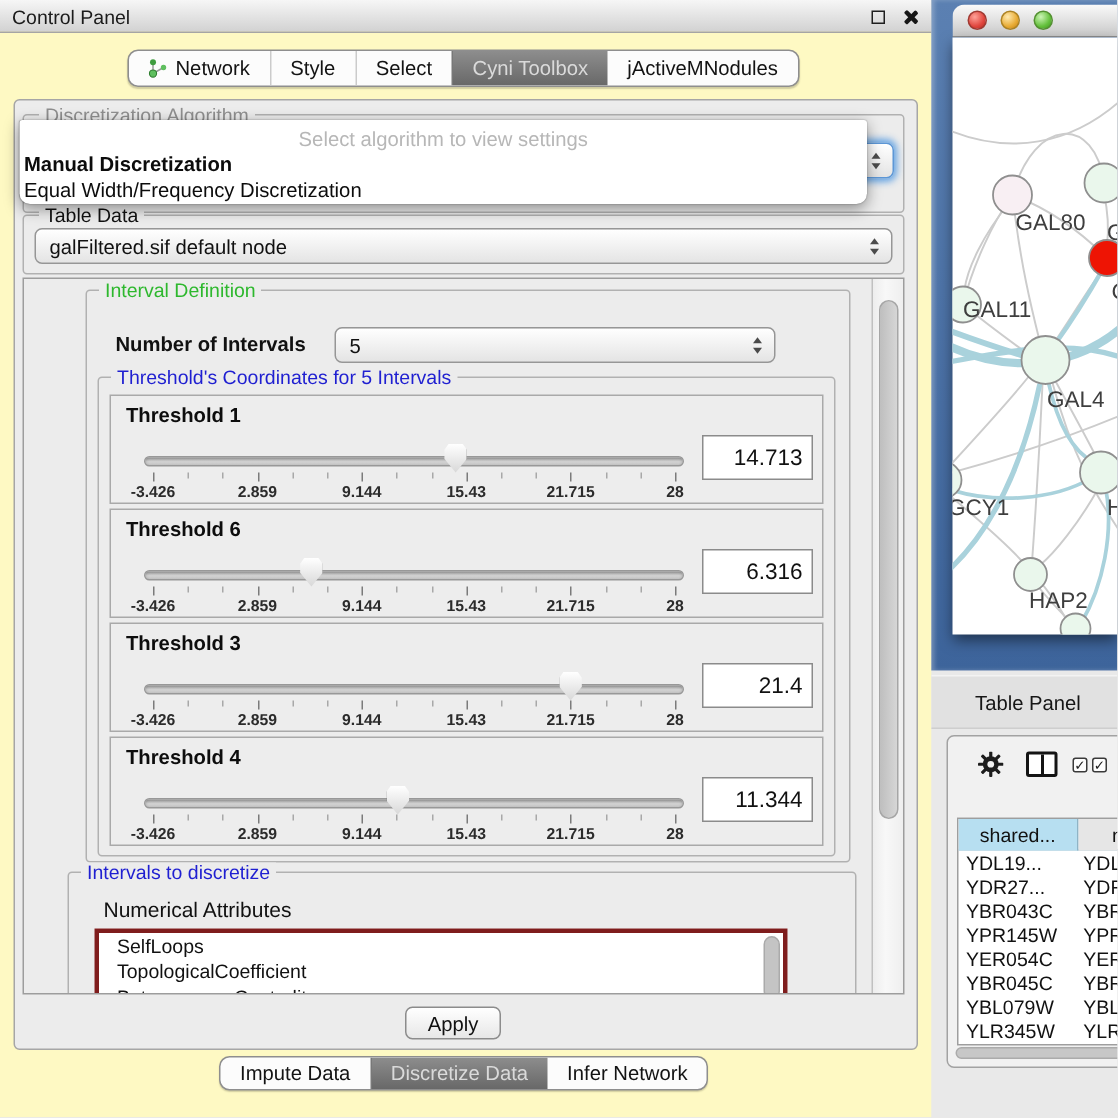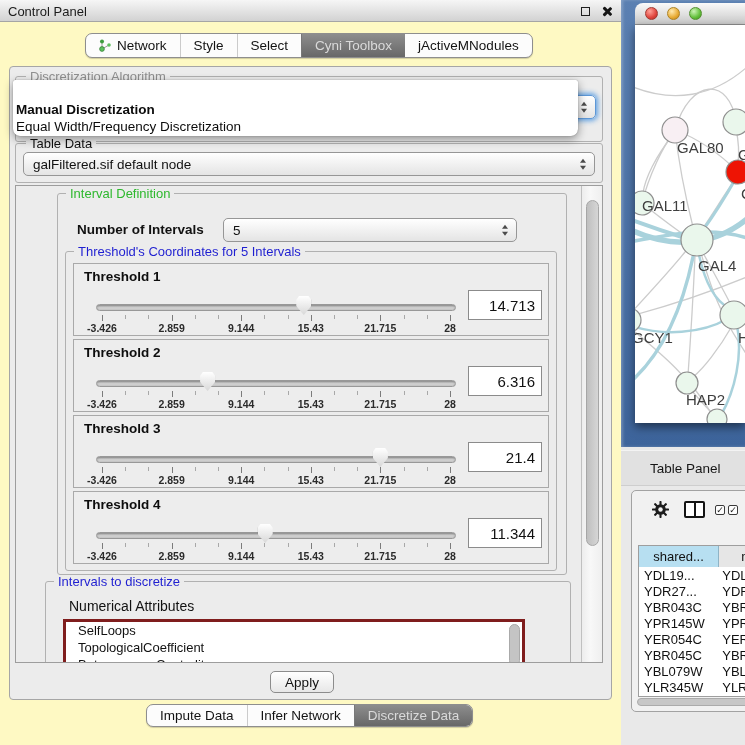--- a/index.html
+++ b/index.html
@@ -212,21 +212,21 @@
               <span class="tlab" style="left: 0px;">-3.426</span>
               <span class="tlab" style="left: 69.6px;">2.859</span>
               <span class="tlab" style="left: 139.2px;">9.144</span>
               <span class="tlab" style="left: 208.8px;">15.43</span>
               <span class="tlab" style="left: 278.4px;">21.715</span>
               <span class="tlab" style="left: 348px;">28</span>
             </div>
             <div class="vbox">14.713</div>
           </div>
           <div class="tpanel" style="top: 153px;">
-            <div class="tl">Threshold 2</div>
+            <div class="tl">Threshold 6</div>
             <div class="track"></div>
             <div class="thumb" style="left: 126.099px;"></div>
             <div class="ticks">
               <span class="tick major" style="left: 0px;"></span>
               <span class="tick" style="left: 23.2px;"></span>
               <span class="tick" style="left: 46.4px;"></span>
               <span class="tick major" style="left: 69.6px;"></span>
               <span class="tick" style="left: 92.8px;"></span>
               <span class="tick" style="left: 116px;"></span>
               <span class="tick major" style="left: 139.2px;"></span>
@@ -332,25 +332,25 @@
         <div class="vthumb"></div>
       </div>
     </div>
 
     <div class="button" style="left:270px;top:671px;width:64px;height:22px">Apply</div>
 
     <div class="tabbar" id="bottom-tabbar">
         <div class="tab">
           <span>Impute Data</span>
         </div>
-        <div class="tab">
-          <span>Infer Network</span>
-        </div>
         <div class="tab sel">
           <span>Discretize Data</span>
+        </div>
+        <div class="tab">
+          <span>Infer Network</span>
         </div>
       </div>
   </div>
 
   <div class="abs rightbg"></div>
 
   <div class="netwin">
     <div class="mactitle" style="left:14px;top:3px">
       <span class="light red"></span>
       <span class="light yel"></span>
@@ -464,16 +464,17 @@
           <div class="trow">
             <span class="tc1">YIL052C</span>
             <span class="tc2">YIL0</span>
           </div>
         </div>
     </div>
     <div class="hscroll"></div>
   </div>
 
 <div class="popup">
+      <div class="ph">Select algorithm to view settings</div>
       <div class="opt b" style="top: 22px; text-align: right;">Manual Discretization</div>
       <div class="opt" style="top: 38.5px;">Equal Width/Frequency Discretization</div>
     </div>
   </div>
 
 </body></html>

